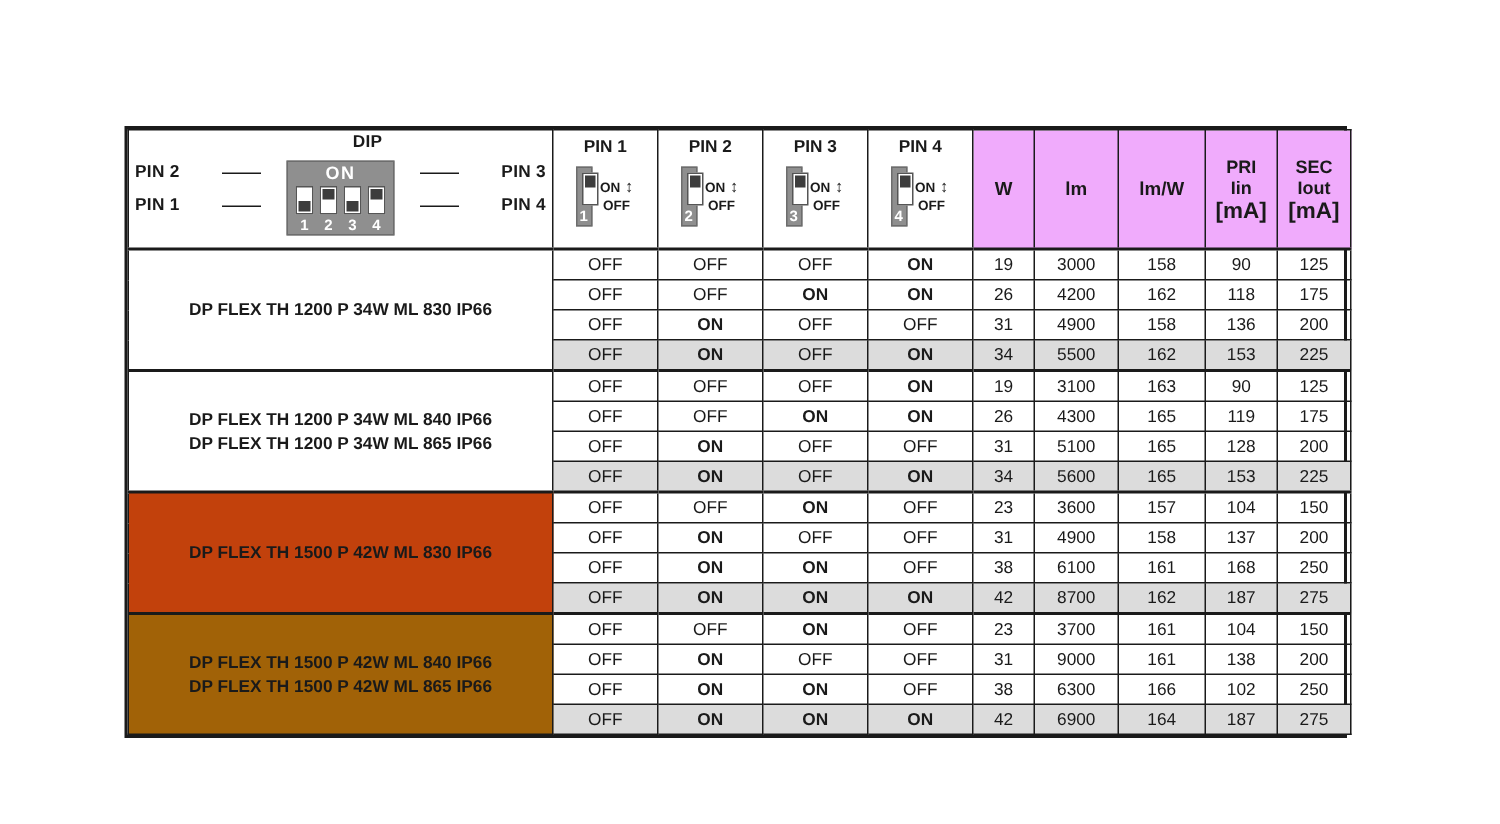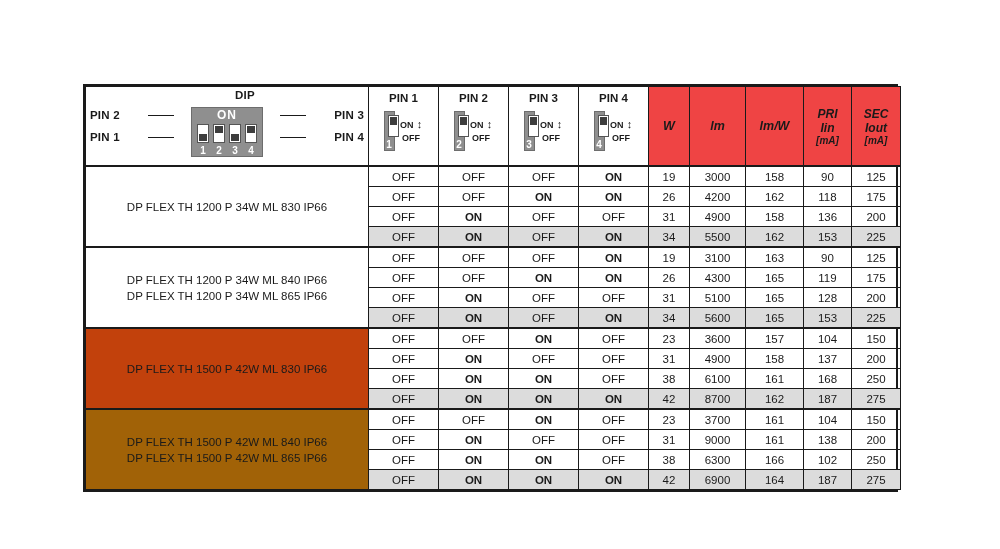--- a/index.html
+++ b/index.html
@@ -31,25 +31,24 @@
     font-size: 11.5px;
   }
   table.dip-table td, table.dip-table th {
     border: 1px solid #1a1a1a;
     padding: 0;
     text-align: center;
     vertical-align: middle;
   }
   
   .hdr-cell {
-    background: #ef4444;
+    background: #f0abfc;
     height: 78px;
     font-weight: bold;
     font-size: 12px;
-    font-style: italic;
   }
   .dip-diagram-cell {
     position: relative;
     height: 78px;
   }
   .dip-label {
     position: absolute;
     font-size: 11.5px;
     font-weight: bold;
     letter-spacing: .2px;
@@ -200,27 +199,27 @@
   }
   .pin-arrow {
     font-size: 11px;
     line-height: 11px;
     text-align: left;
   }
   .unit-head {
     font-weight: bold;
     font-size: 12.5px;
   }
-  .sub-line { font-size: 10px; font-weight: bold; }
+  .sub-line { font-size: 15px; font-weight: bold; }
 
   
   td.prod {
     text-align: left;
     padding-left: 14px;
-    font-weight: normal;
+    font-weight: bold;
     font-size: 12.5px;
     line-height: 16px;
   }
   tr.data td { height: 19px; font-size: 11.5px; }
   tr.data td.val { font-weight: normal; }
   tr.data td.on { font-weight: bold; }
   tr.shaded td { background: #dcdcdc; }
   tr.group-top td { border-top: 2px solid #1a1a1a; }
   .nowrap { white-space: nowrap; }
 </style>

